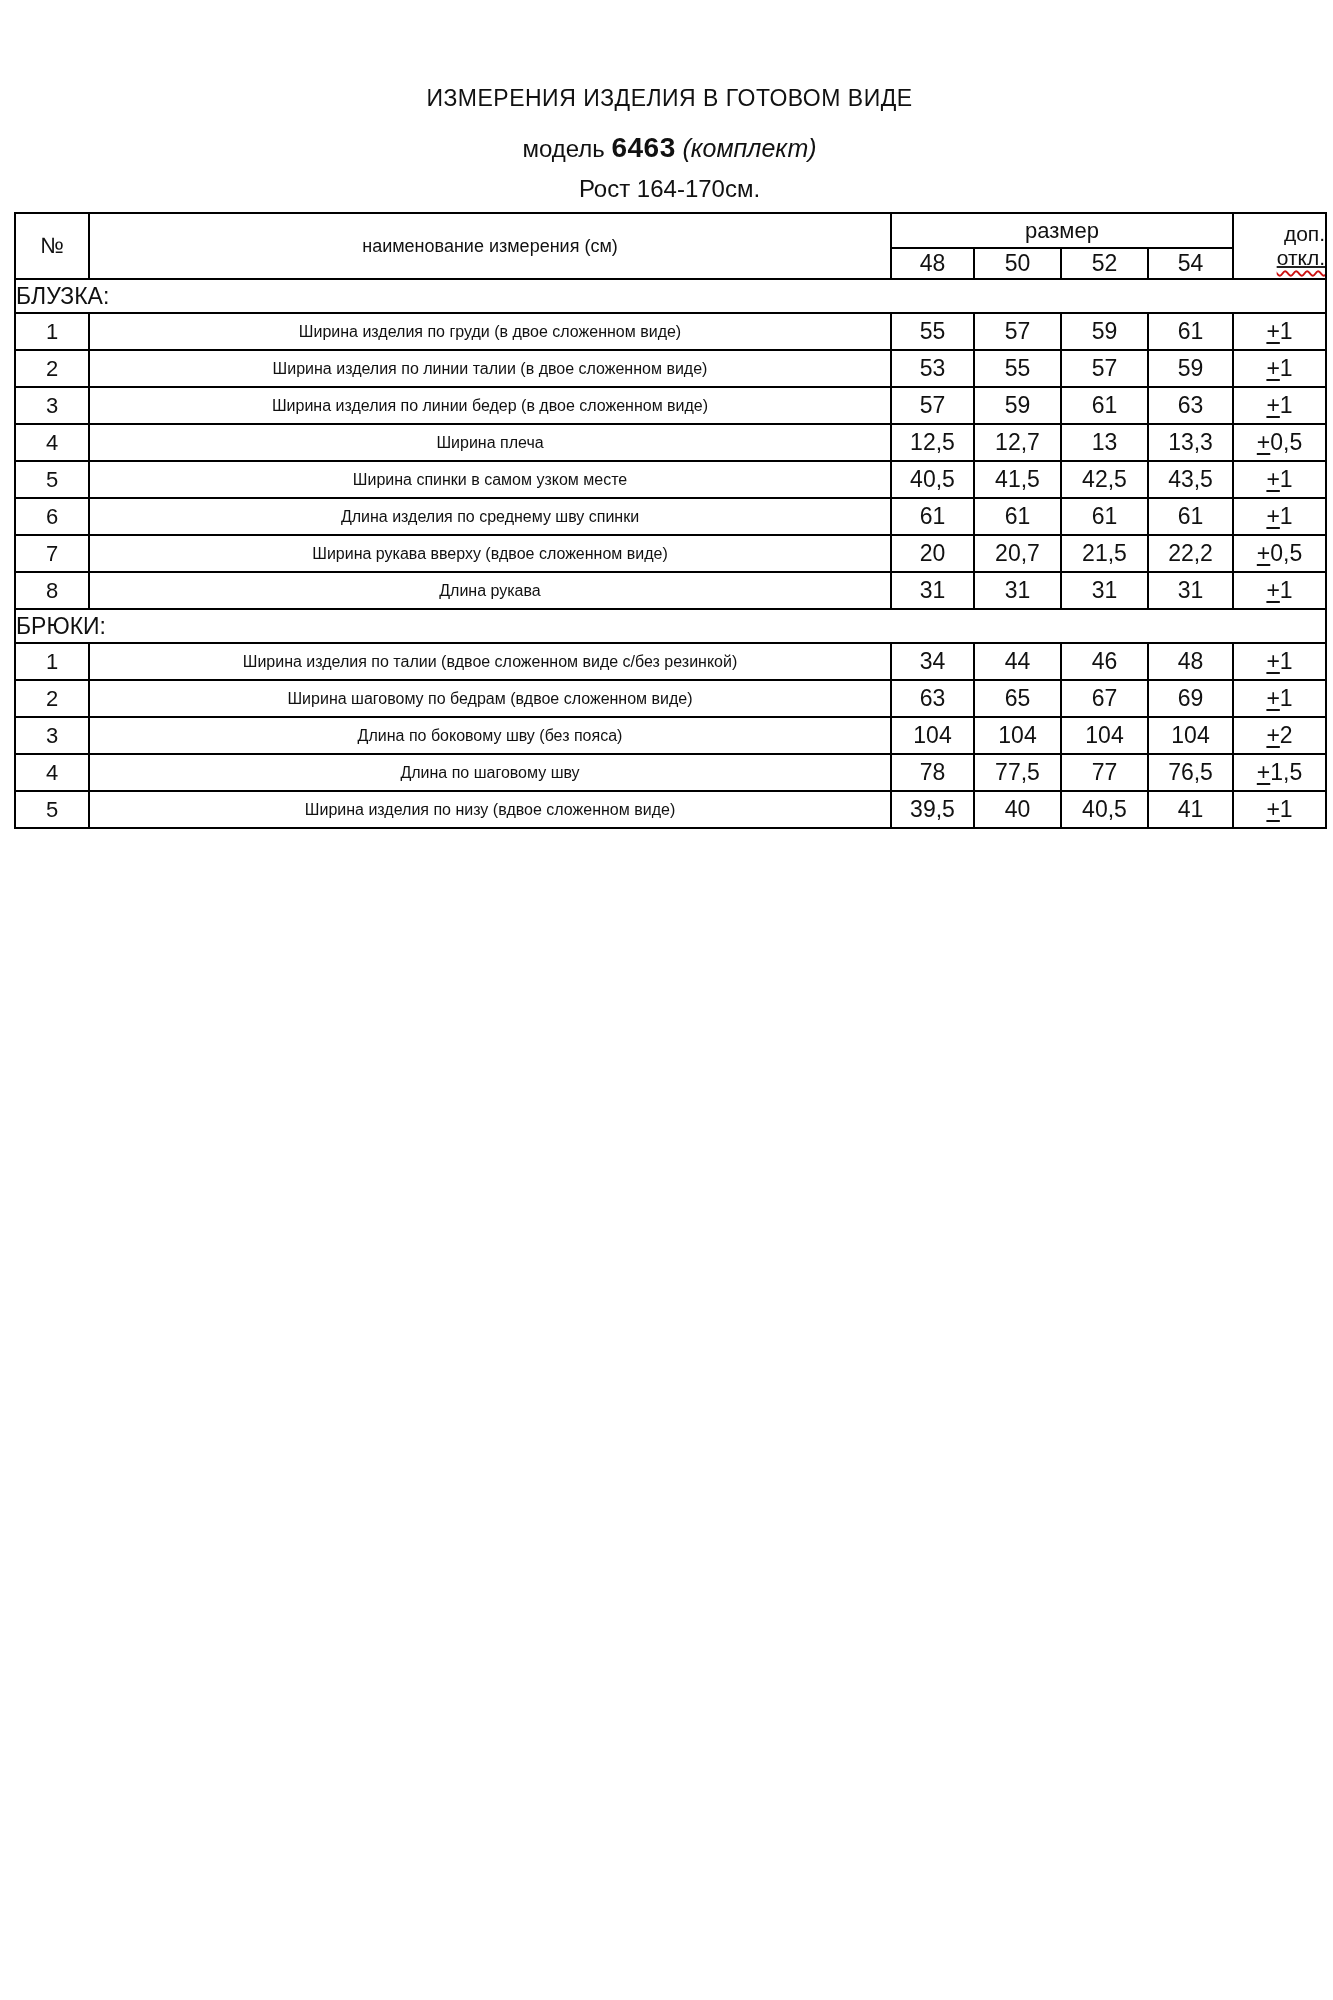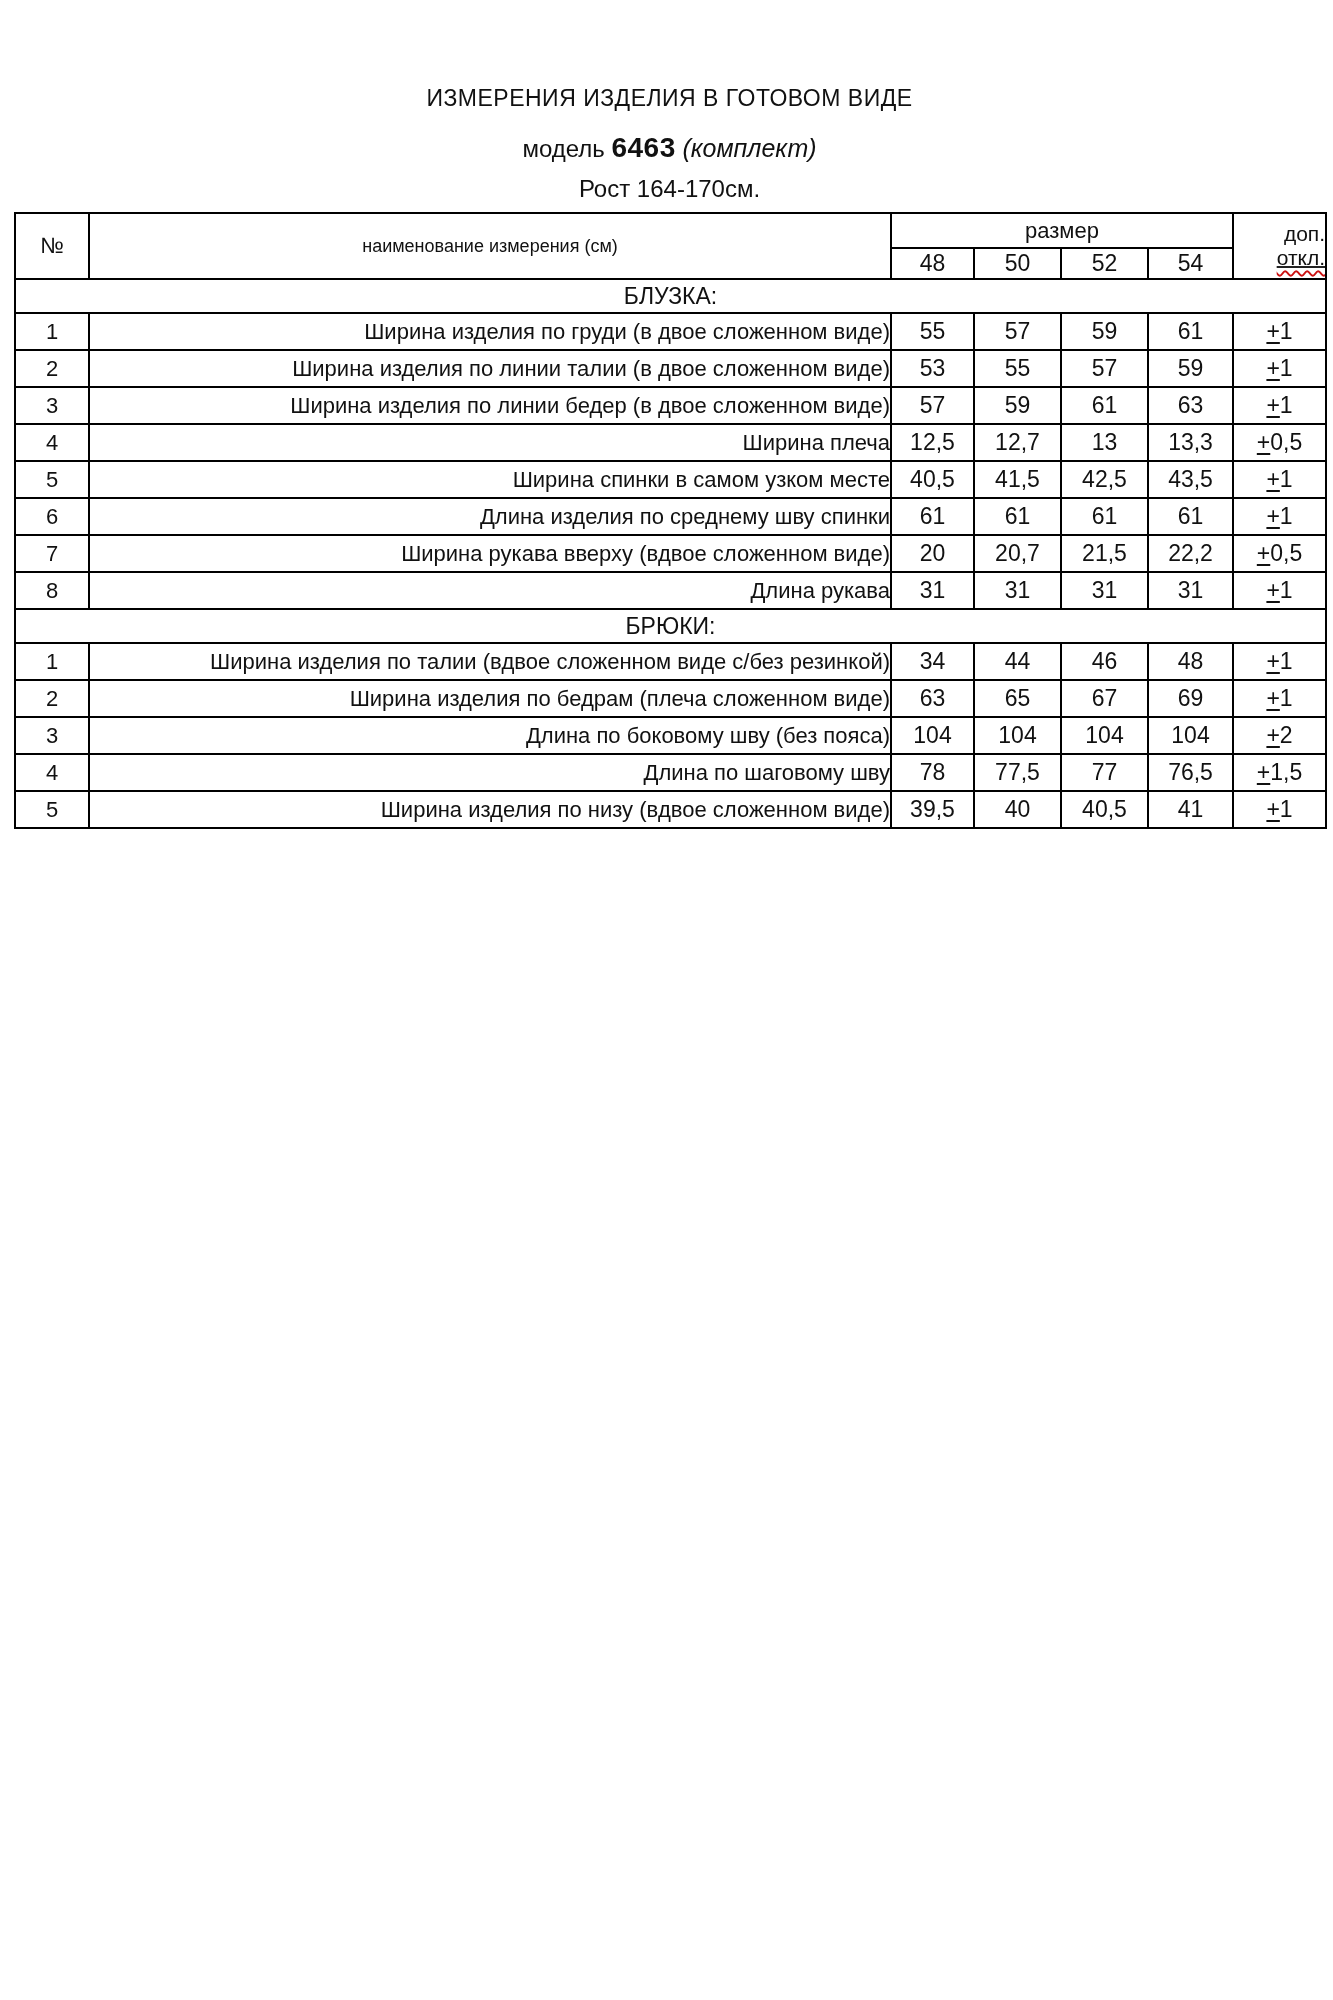--- a/index.html
+++ b/index.html
@@ -85,26 +85,26 @@
   .u-wavy {
     text-decoration: underline wavy #cc1111;
     text-decoration-thickness: 2px;
     text-underline-offset: 5px;
   }
 
   tr.section-row { height: 34px; }
   td.section-cell {
     font-size: 23px;
     font-weight: 700;
-    text-align: center;
+    text-align: left;
     padding-left: 8px;
   }
   tr.data-row { height: 37px; }
   td.cell-num  { font-size: 22px; text-align: center; }
-  td.cell-name { font-size: 22px; text-align: right; padding-left: 10px; margin-left: 17px; }
+  td.cell-name { font-size: 16px; text-align: center; padding-left: 10px; margin-left: 17px; }
   td.cell-val  { font-size: 23px; text-align: center; }
   td.cell-dev  { font-size: 23px; text-align: center; }
   .dev-sign {
     text-decoration: underline solid #111111;
     text-decoration-thickness: 2px;
     text-underline-offset: 3px;
   }
 </style>
 </head>
 <body>
@@ -226,21 +226,21 @@
           <td class="cell-num">1</td>
           <td class="cell-name">Ширина изделия по талии (вдвое сложенном виде с/без резинкой)</td>
           <td class="cell-val">34</td>
           <td class="cell-val">44</td>
           <td class="cell-val">46</td>
           <td class="cell-val">48</td>
           <td class="cell-dev"><span class="dev-sign">+</span><span>1</span></td>
         </tr>
         <tr class="data-row">
           <td class="cell-num">2</td>
-          <td class="cell-name">Ширина изделия по бедрам (плеча сложенном виде)</td>
+          <td class="cell-name">Ширина шаговому по бедрам (вдвое сложенном виде)</td>
           <td class="cell-val">63</td>
           <td class="cell-val">65</td>
           <td class="cell-val">67</td>
           <td class="cell-val">69</td>
           <td class="cell-dev"><span class="dev-sign">+</span><span>1</span></td>
         </tr>
         <tr class="data-row">
           <td class="cell-num">3</td>
           <td class="cell-name">Длина по боковому шву (без пояса)</td>
           <td class="cell-val">104</td>

